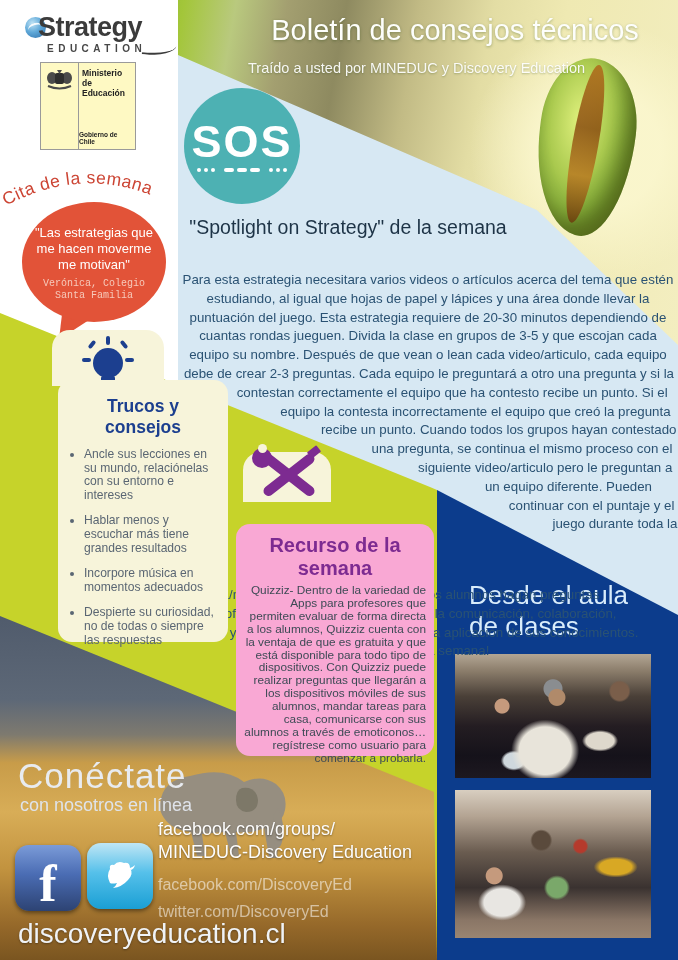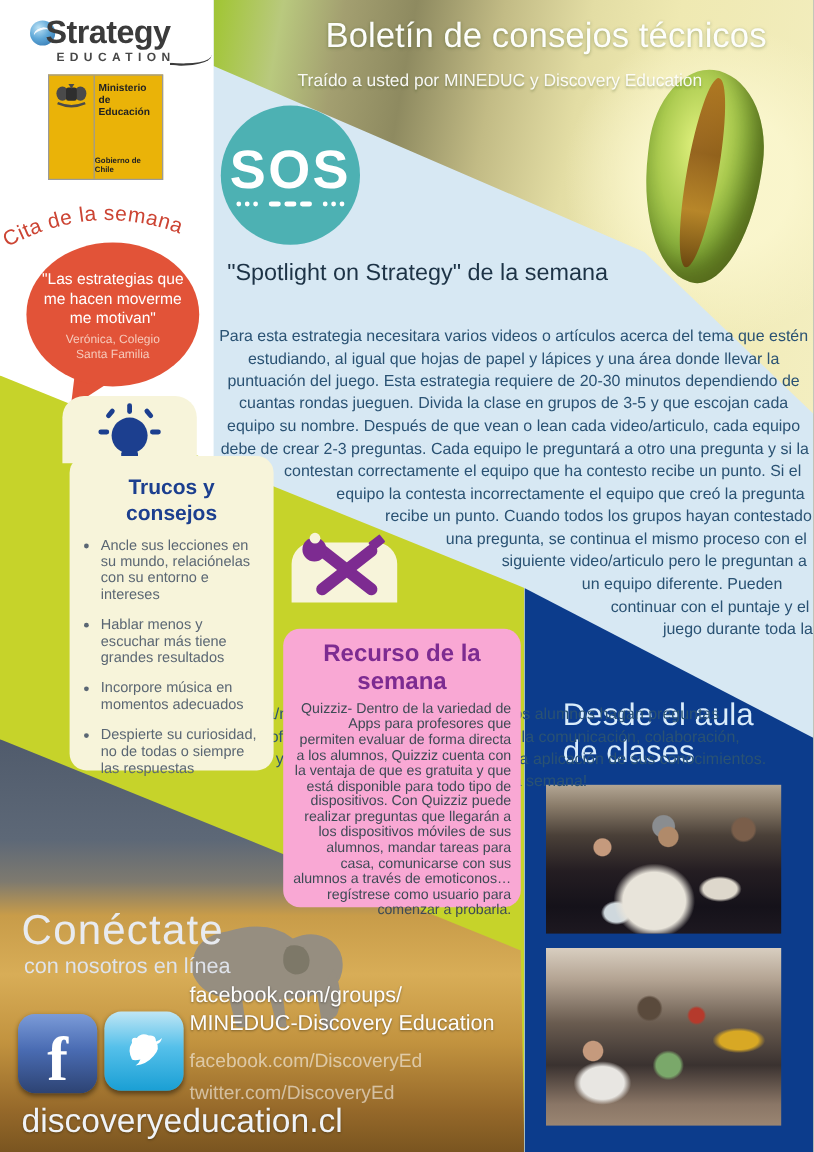--- a/index.html
+++ b/index.html
@@ -35,21 +35,21 @@
   .discovery{left:24px;top:10px;width:160px;height:52px;color:#3b3b3b;}
   .globe{position:absolute;left:1px;top:7px;width:21px;height:21px;border-radius:50%;
     background:radial-gradient(circle at 35% 30%,#bfe3f5 0%,#5fa8d8 45%,#2a6ca8 100%);}
   .globe:after{content:"";position:absolute;left:3px;top:6px;width:14px;height:8px;border-radius:50%;
     border-top:2px solid rgba(255,255,255,.9);transform:rotate(-18deg);}
   .disc-word{position:absolute;left:14px;top:2px;font-size:27px;font-weight:700;letter-spacing:-0.5px;}
   .disc-edu{position:absolute;left:23px;top:33px;font-size:10px;font-weight:700;letter-spacing:4.5px;color:#474747;}
   .disc-swoosh{position:absolute;left:118px;top:34px;width:34px;height:10px;
     border-bottom:2px solid #3b3b3b;border-radius:0 0 100% 0;transform:rotate(6deg);}
 
-  .ministry{left:40px;top:62px;width:94px;height:86px;background:#eab308;border:1px solid #9a9a9a;display:flex;}
+  .ministry{left:40px;top:62px;width:94px;height:86px;background:#fef9c3;border:1px solid #9a9a9a;display:flex;}
   .min-left{width:37px;border-right:1px solid #9a9a9a;position:relative;}
   .min-right{flex:1;position:relative;padding:5px 3px;}
   .min-title{font-size:8.5px;font-weight:700;color:#222;line-height:10px;}
   .min-footer{position:absolute;right:3px;bottom:4px;font-size:6.5px;font-weight:700;color:#222;}
   .coat{position:absolute;left:5px;top:6px;width:27px;height:22px;}
 
   .page-title{left:238px;top:14px;width:434px;text-align:center;font-size:29px;color:#fdfefb;
     text-shadow:0 1px 3px rgba(30,60,10,.35);font-weight:400;}
   .page-subtitle{left:248px;top:60px;width:424px;text-align:left;font-size:14.5px;color:rgba(255,255,255,.93);
     text-shadow:0 1px 2px rgba(30,60,10,.3);}
@@ -65,21 +65,21 @@
 
   
   .arc-svg{left:0;top:158px;width:196px;height:72px;}
   .arc-svg text{font-family:"Liberation Sans",sans-serif;font-size:17.5px;fill:#cc4433;letter-spacing:.5px;}
   .bubble{left:22px;top:202px;width:144px;height:120px;background:#e25338;border-radius:50%;
     color:#fff;text-align:center;padding-top:2px;box-sizing:border-box;
     display:flex;flex-direction:column;justify-content:center;}
   .bubble-tail{left:52px;top:308px;width:0;height:0;border-left:16px solid transparent;
     border-right:16px solid transparent;border-top:34px solid #e25338;transform:rotate(32deg);}
   .bubble-text{font-size:13px;line-height:16px;padding:0 10px;}
-  .bubble-author{font-size:10px;line-height:12px;color:#f6cabb;margin-top:5px;}
+  .bubble-author{font-size:10px;line-height:12px;color:#f6cabb;margin-top:5px;font-family:Liberation Mono, monospace;}
 
   
   .strat-head{left:180px;top:215px;width:336px;text-align:center;font-size:19.5px;line-height:25px;color:#1d3346;}
   .strat-body{left:178px;top:271px;width:500px;height:315px;font-size:13.3px;line-height:18.8px;
     color:#2a5273;text-align:center;}
   .fl-r1{float:right;width:75px;height:72px;shape-outside:polygon(0 0,75px 0,75px 72px);}
   .fl-r2{float:right;clear:right;width:250px;height:272px;
     shape-outside:polygon(0 142px,250px 267px,250px 272px,0 272px);}
   .fl-l{float:left;width:460px;height:315px;
     shape-outside:polygon(0 112px,460px 298px,460px 315px,0 315px);}

